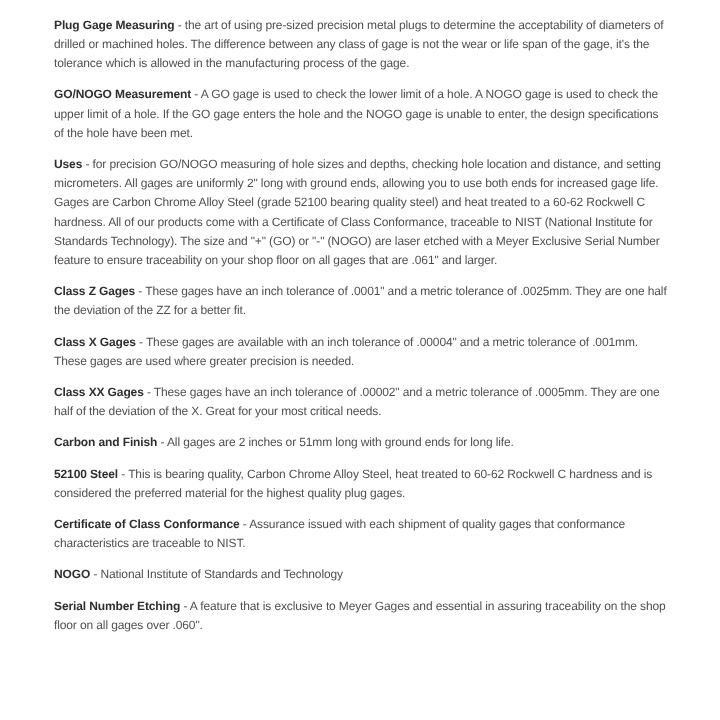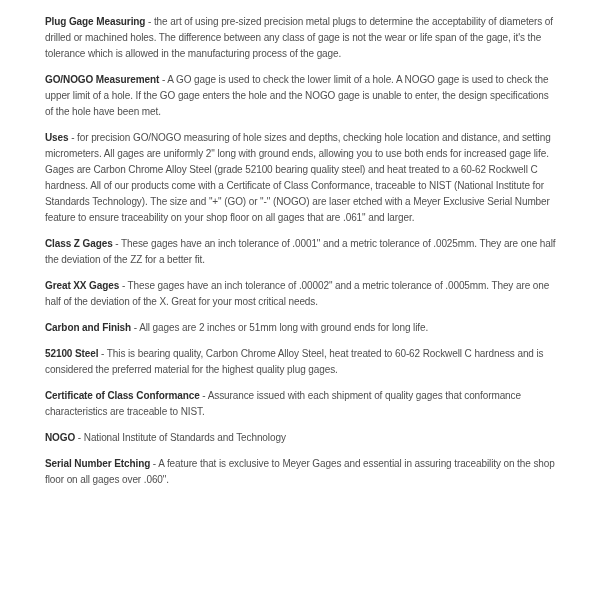--- a/index.html
+++ b/index.html
@@ -39,22 +39,23 @@
 <div class="doc">
   <p class="entry"><span class="term">Plug Gage Measuring</span><span> - the art of using pre-sized precision metal plugs to determine the acceptability of diameters of drilled or machined holes. The difference between any class of gage is not the wear or life span of the gage, it's the tolerance which is allowed in the manufacturing process of the gage.</span></p>
 
   <p class="entry"><span class="term">GO/NOGO Measurement</span><span> - A GO gage is used to check the lower limit of a hole. A NOGO gage is used to check the upper limit of a hole. If the GO gage enters the hole and the NOGO gage is unable to enter, the design specifications of the hole have been met.</span></p>
 
   <p class="entry"><span class="term">Uses</span><span> - for precision GO/NOGO measuring of hole sizes and depths, checking hole location and distance, and setting micrometers. All gages are uniformly 2" long with ground ends, allowing you to use both ends for increased gage life. Gages are Carbon Chrome Alloy Steel (grade 52100 bearing quality steel) and heat treated to a 60-62 Rockwell C hardness. All of our products come with a Certificate of Class Conformance, traceable to NIST (National Institute for Standards Technology). The size and "+" (GO) or "-" (NOGO) are laser etched with a Meyer Exclusive Serial Number feature to ensure traceability on your shop floor on all gages that are .061" and larger.</span></p>
 
 
   <p class="entry"><span class="term">Class Z Gages</span><span> - These gages have an inch tolerance of .0001" and a metric tolerance of .0025mm. They are one half the deviation of the ZZ for a better fit.</span></p>
 
+  <p class="entry"><span class="term">Class X Gages</span><span> - These gages are available with an inch tolerance of .00004" and a metric tolerance of .001mm. These gages are used where greater precision is needed.</span></p>
 
-  <p class="entry"><span class="term">Great XX Gages</span><span> - These gages have an inch tolerance of .00002" and a metric tolerance of .0005mm. They are one half of the deviation of the X. Great for your most critical needs.</span></p>
+  <p class="entry"><span class="term">Class XX Gages</span><span> - These gages have an inch tolerance of .00002" and a metric tolerance of .0005mm. They are one half of the deviation of the X. Great for your most critical needs.</span></p>
 
   <p class="entry"><span class="term">Carbon and Finish</span><span> - All gages are 2 inches or 51mm long with ground ends for long life.</span></p>
 
   <p class="entry"><span class="term">52100 Steel</span><span> - This is bearing quality, Carbon Chrome Alloy Steel, heat treated to 60-62 Rockwell C hardness and is considered the preferred material for the highest quality plug gages.</span></p>
 
   <p class="entry"><span class="term">Certificate of Class Conformance</span><span> - Assurance issued with each shipment of quality gages that conformance characteristics are traceable to NIST.</span></p>
 
   <p class="entry"><span class="term">NOGO</span><span> - National Institute of Standards and Technology</span></p>
 
   <p class="entry"><span class="term">Serial Number Etching</span><span> - A feature that is exclusive to Meyer Gages and essential in assuring traceability on the shop floor on all gages over .060".</span></p>

